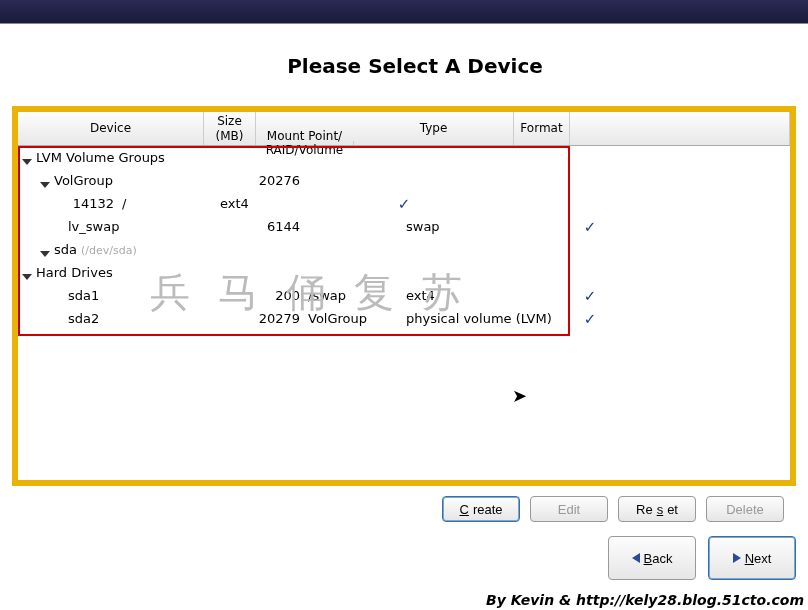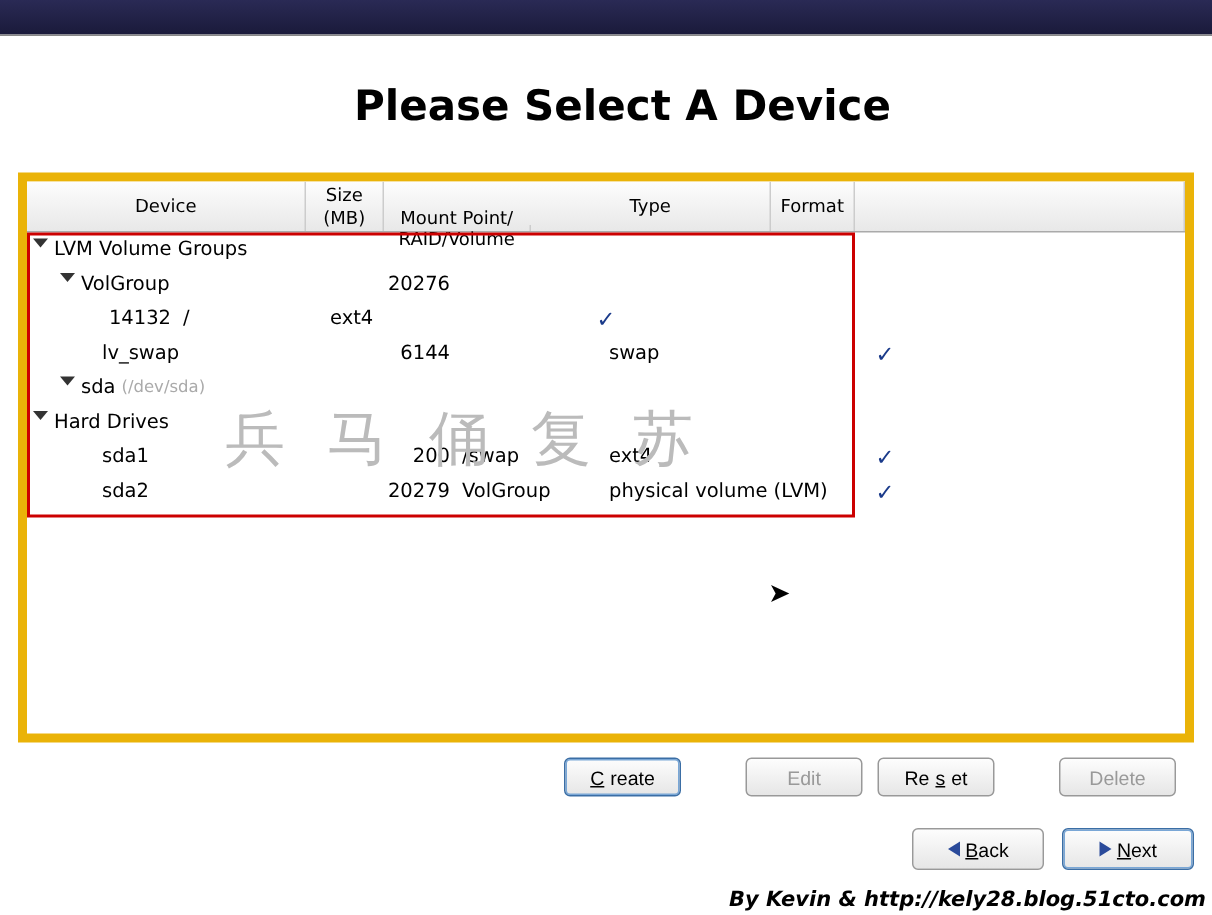--- a/index.html
+++ b/index.html
@@ -15,21 +15,21 @@
 .topbar {
   height: 24px;
   background: linear-gradient(to bottom, #2a2a55, #1a1a3a);
   border-bottom: 1px solid #888;
 }
 .title-area {
   text-align: center;
   padding: 30px 0 28px 0;
 }
 .title-area h1 {
-  font-size: 28px;
+  font-size: 20px;
   font-weight: bold;
   color: #000;
   margin-left: 22px;
 }
 .content {
   margin: 0 12px;
 }
 .table-wrap {
   border: 6px solid #eab308;
   height: 380px;
@@ -60,21 +60,21 @@
 .col-pad   { flex: 1; border-right: none; }
 .tbody {
   position: relative;
 }
 .row {
   display: flex;
   height: 23px;
   align-items: center;
   font-size: 13px;
 }
-.row .cell-dev   { width: 186px; display: flex; align-items: flex-start; }
+.row .cell-dev   { width: 186px; display: flex; align-items: flex-end; }
 .row .cell-size  { width: 52px; text-align: right; padding-right: 4px; margin-left: 48px; }
 .row .cell-mount { width: 98px; padding-left: 4px; }
 .row .cell-type  { width: 160px; padding-left: 4px; }
 .row .cell-fmt   { width: 56px; text-align: center; color: #1a3a8a; font-size: 15px; }
 .tri {
   display: inline-block;
   width: 0; height: 0;
   border-left: 5px solid transparent;
   border-right: 5px solid transparent;
   border-top: 6px solid #333;
@@ -121,37 +121,36 @@
   display: inline-flex;
   align-items: center;
   justify-content: center;
   gap: 4px;
   cursor: pointer;
   color: #000;
 }
 .btn:disabled {
   color: #999;
   cursor: default;
-  margin-left: 33px;
 }
 .btn.focus {
   border: 1px solid #3b6ea5;
   box-shadow: 0 0 0 1px #7aa7d6 inset;
 }
 .underline { text-decoration: underline; }
 .nav-row {
   position: absolute;
   bottom: 30px;
   right: 12px;
   display: flex;
   gap: 12px;
 }
 .nav-btn {
   min-width: 88px;
-  height: 28px;
+  height: 44px;
 }
 .arrow-left::before {
   content: "";
   display: inline-block;
   width: 0; height: 0;
   border-top: 5px solid transparent;
   border-bottom: 5px solid transparent;
   border-right: 8px solid #2a4a9a;
 }
 .arrow-right::before {

